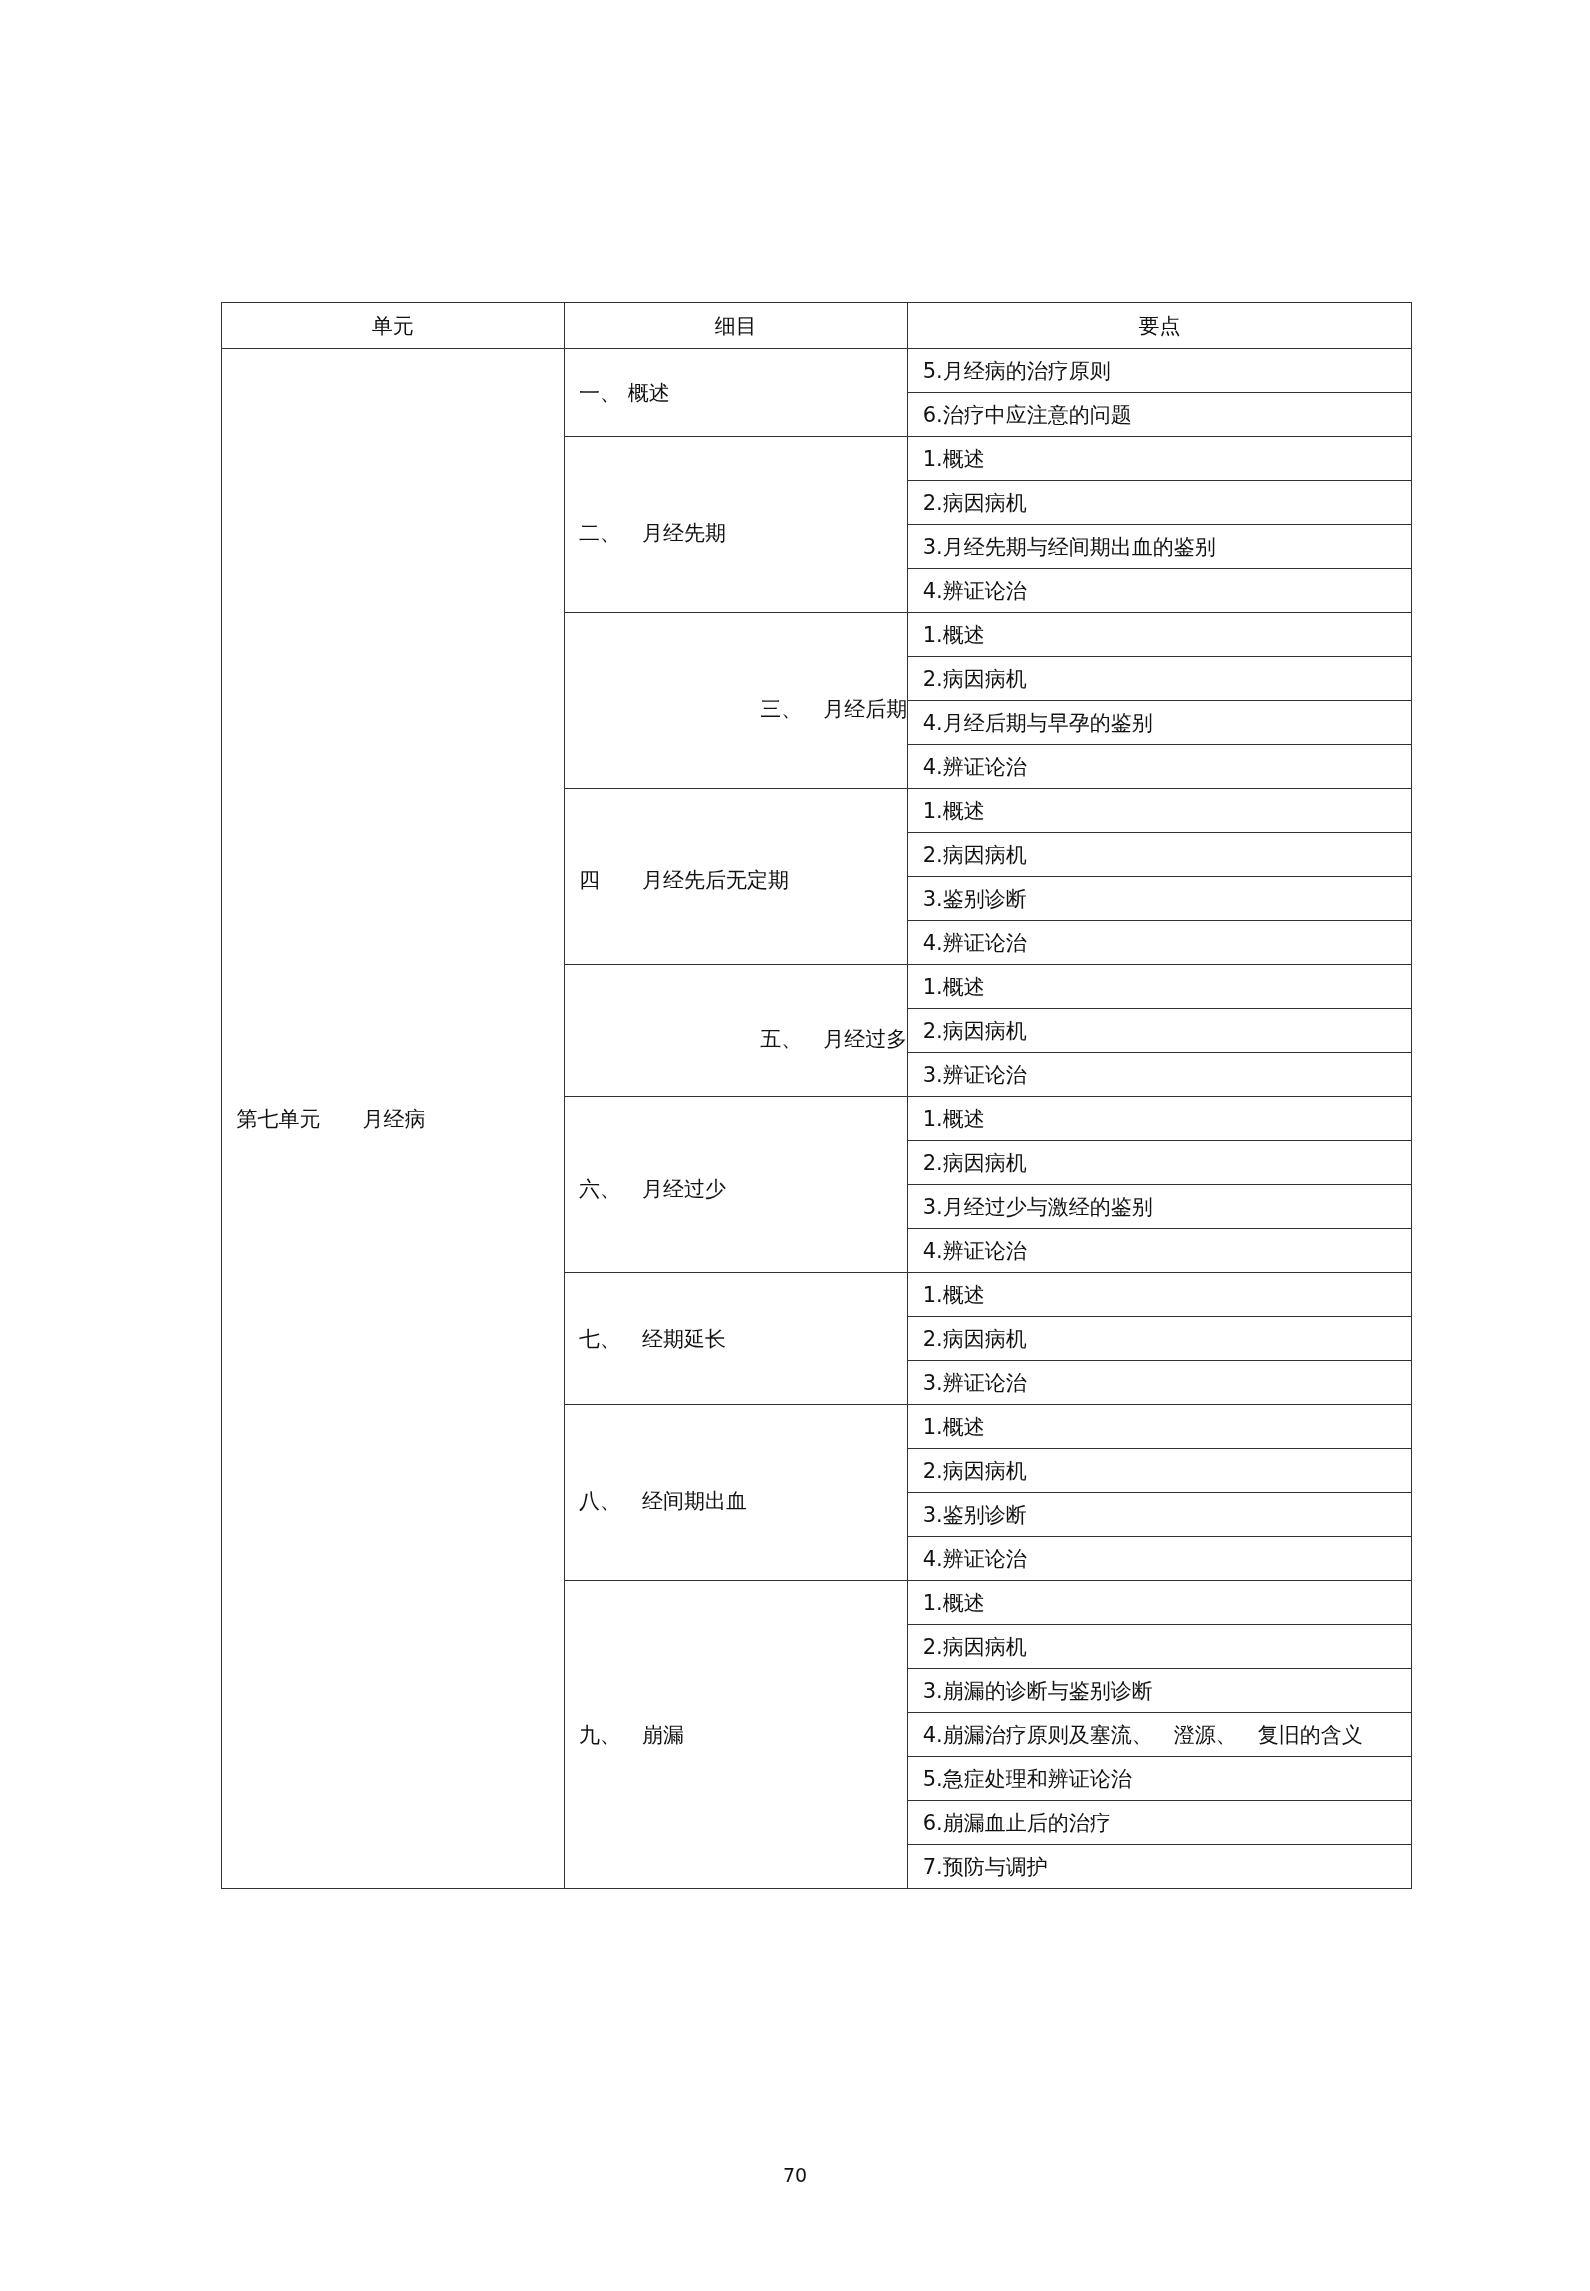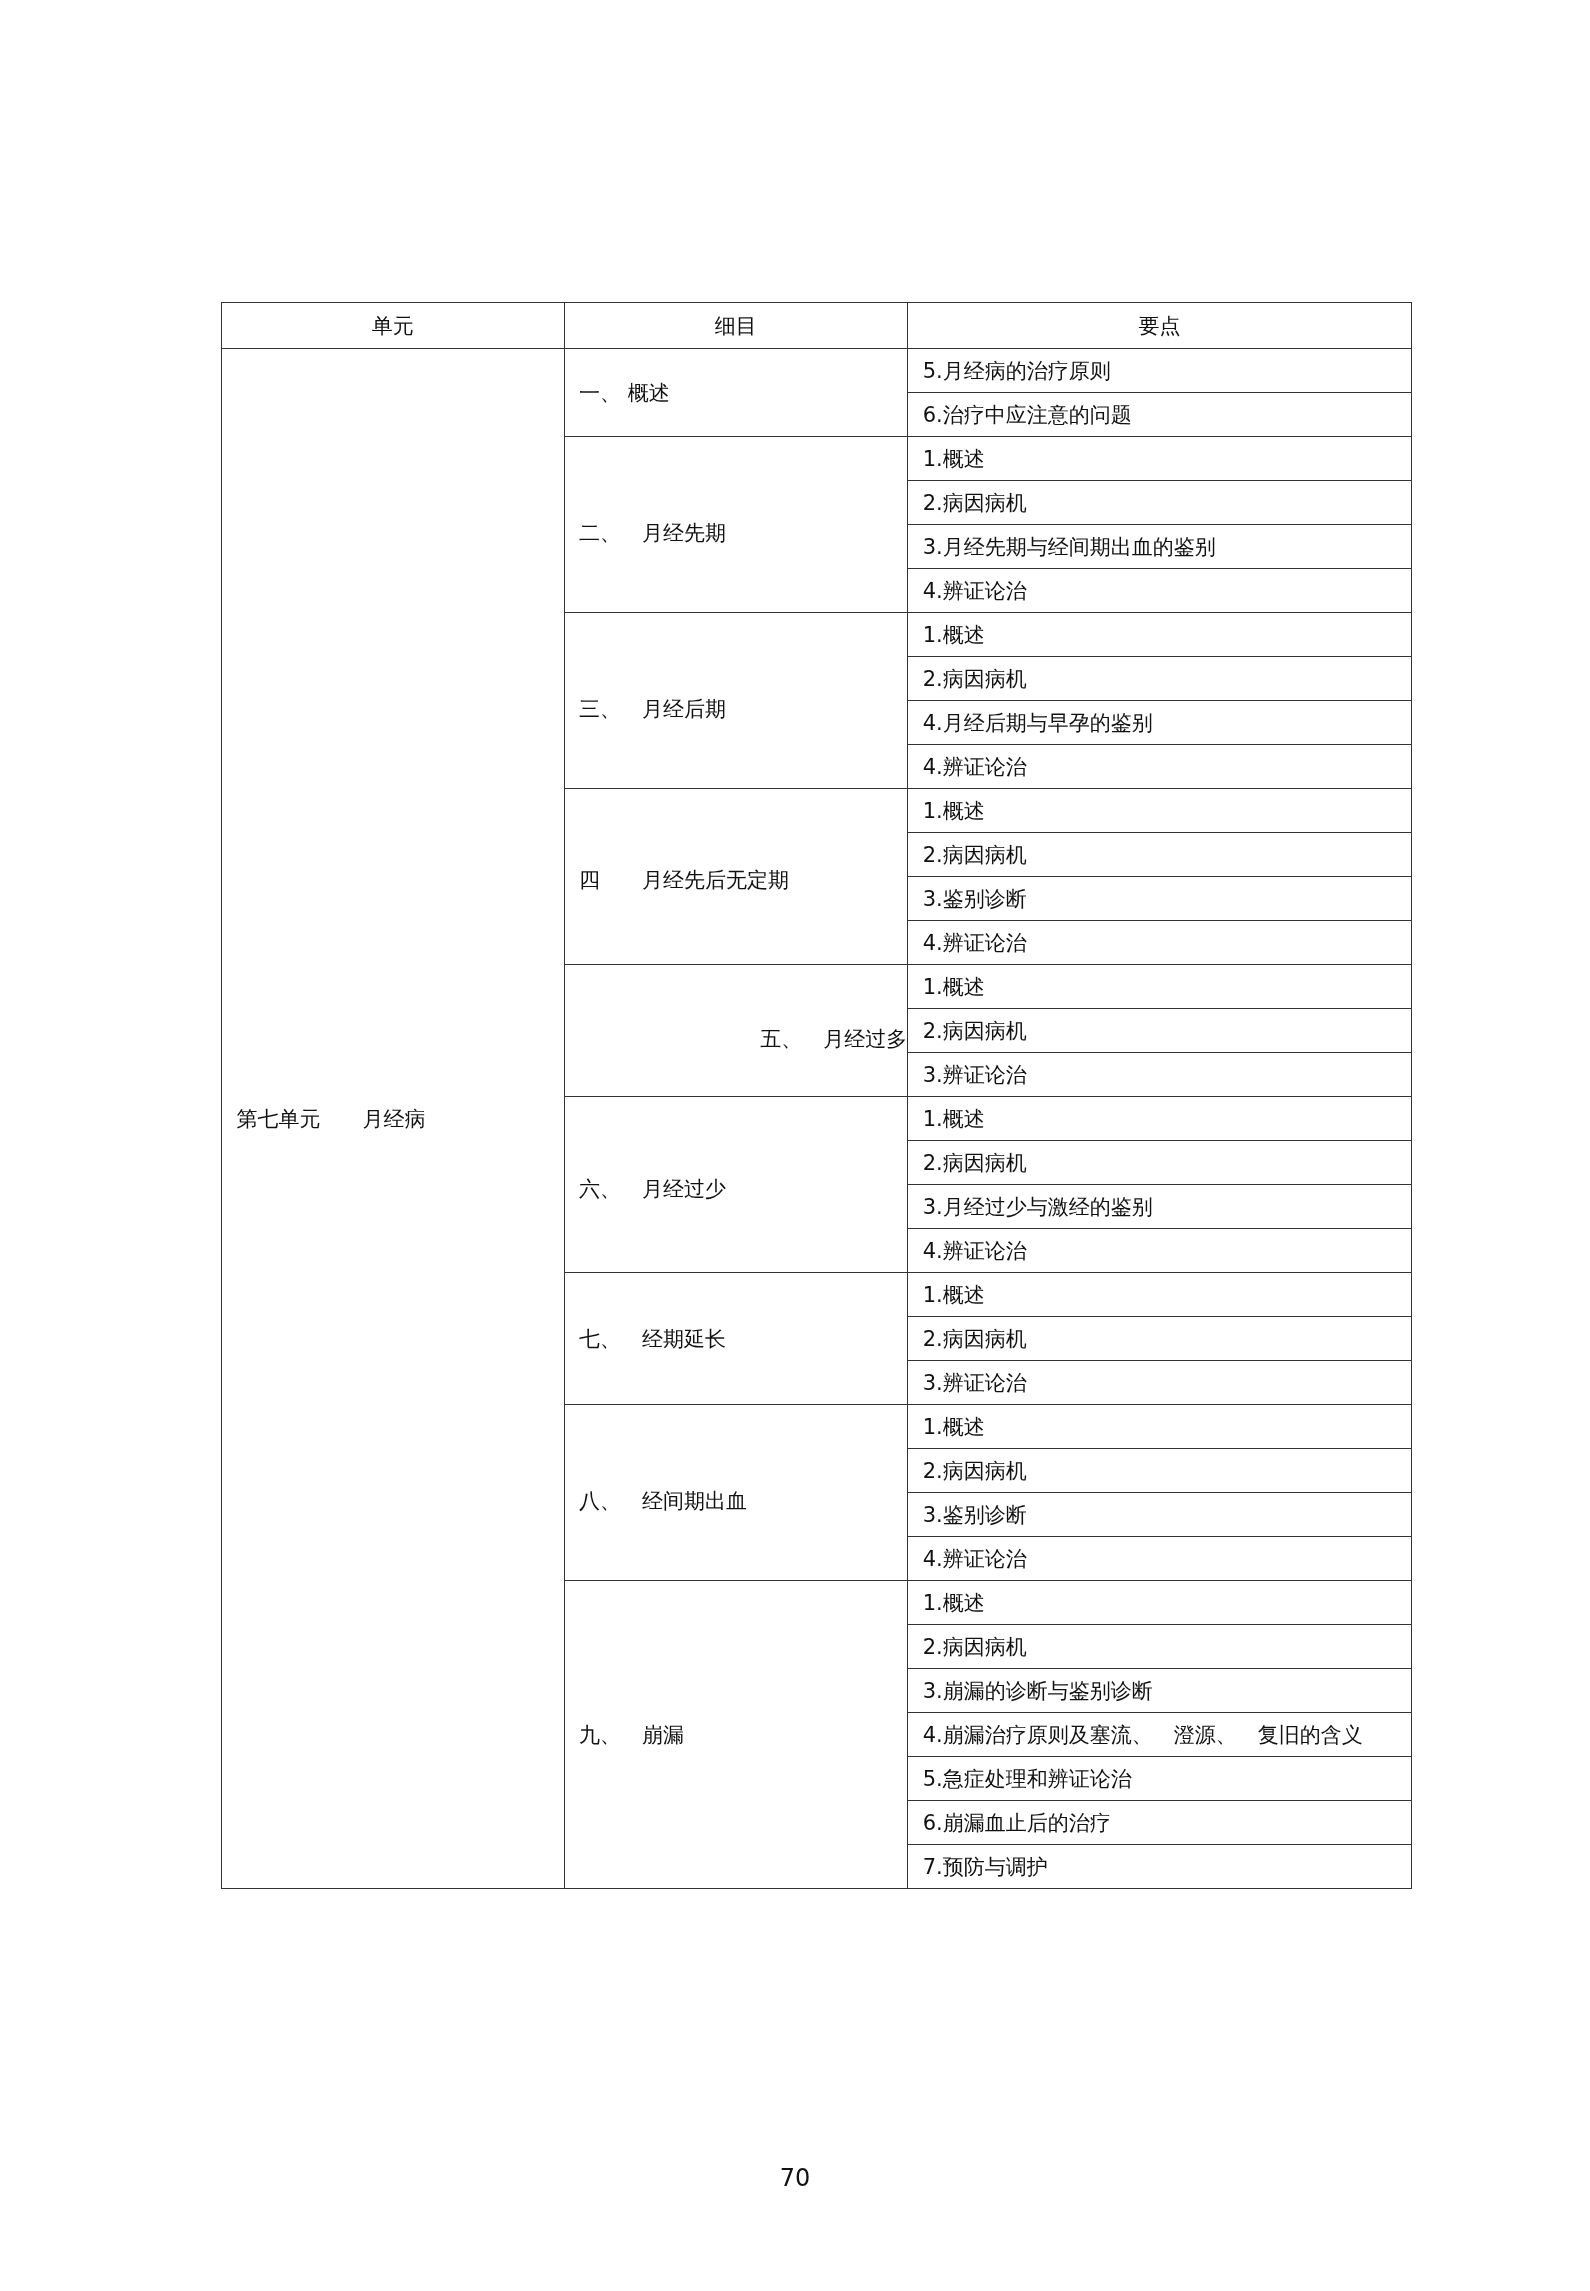--- a/index.html
+++ b/index.html
@@ -3,21 +3,21 @@
 <meta charset="utf-8">
 <style>
   html, body { margin:0; padding:0; background:#fff; }
   body { width:1590px; height:2291px; position:relative; font-family:"DejaVu Sans", sans-serif; color:#111; }
   table.syl { position:absolute; left:221px; top:302px; width:1191px; border-collapse:collapse; table-layout:fixed; }
   table.syl td, table.syl th { border:1.8px solid #333; font-size:21px; font-weight:normal; padding:0 0 0 14.5px; height:43px; text-align:left; vertical-align:middle;margin-top:21px; }
   table.syl th { text-align:center; padding:0; height:45px; }
   table.syl tr.r td.pt { border-top:1.4px solid #777; }
   .c1 { width:342px; } .c2 { width:343px; } .c3 { width:503px; }
   td.sub { padding-left:14.5px; }
-  .pn { position:absolute; top:2164px; left:0; width:1590px; text-align:center; font-size:24px; }
+  .pn { position:absolute; top:2164px; left:0; width:1590px; text-align:center; font-size:19px; }
 </style>
 </head>
 <body>
 
 <table class="syl">
   <colgroup>
       <col class="c1">
       <col class="c2">
       <col class="c3">
     </colgroup>
@@ -44,21 +44,21 @@
       <tr class="r">
         <td class="pt">2.病因病机</td>
       </tr>
       <tr class="r">
         <td class="pt">3.月经先期与经间期出血的鉴别</td>
       </tr>
       <tr class="r">
         <td class="pt">4.辨证论治</td>
       </tr>
       <tr class="">
-        <td rowspan="4" class="sub" style="padding-top: 16.4px;">三、　月经后期</td>
+        <td rowspan="4" class="sub" style="padding-top: 16.4px; text-align: right;">三、　月经后期</td>
         <td class="pt">1.概述</td>
       </tr>
       <tr class="r">
         <td class="pt">2.病因病机</td>
       </tr>
       <tr class="r">
         <td class="pt">4.月经后期与早孕的鉴别</td>
       </tr>
       <tr class="r">
         <td class="pt">4.辨证论治</td>

